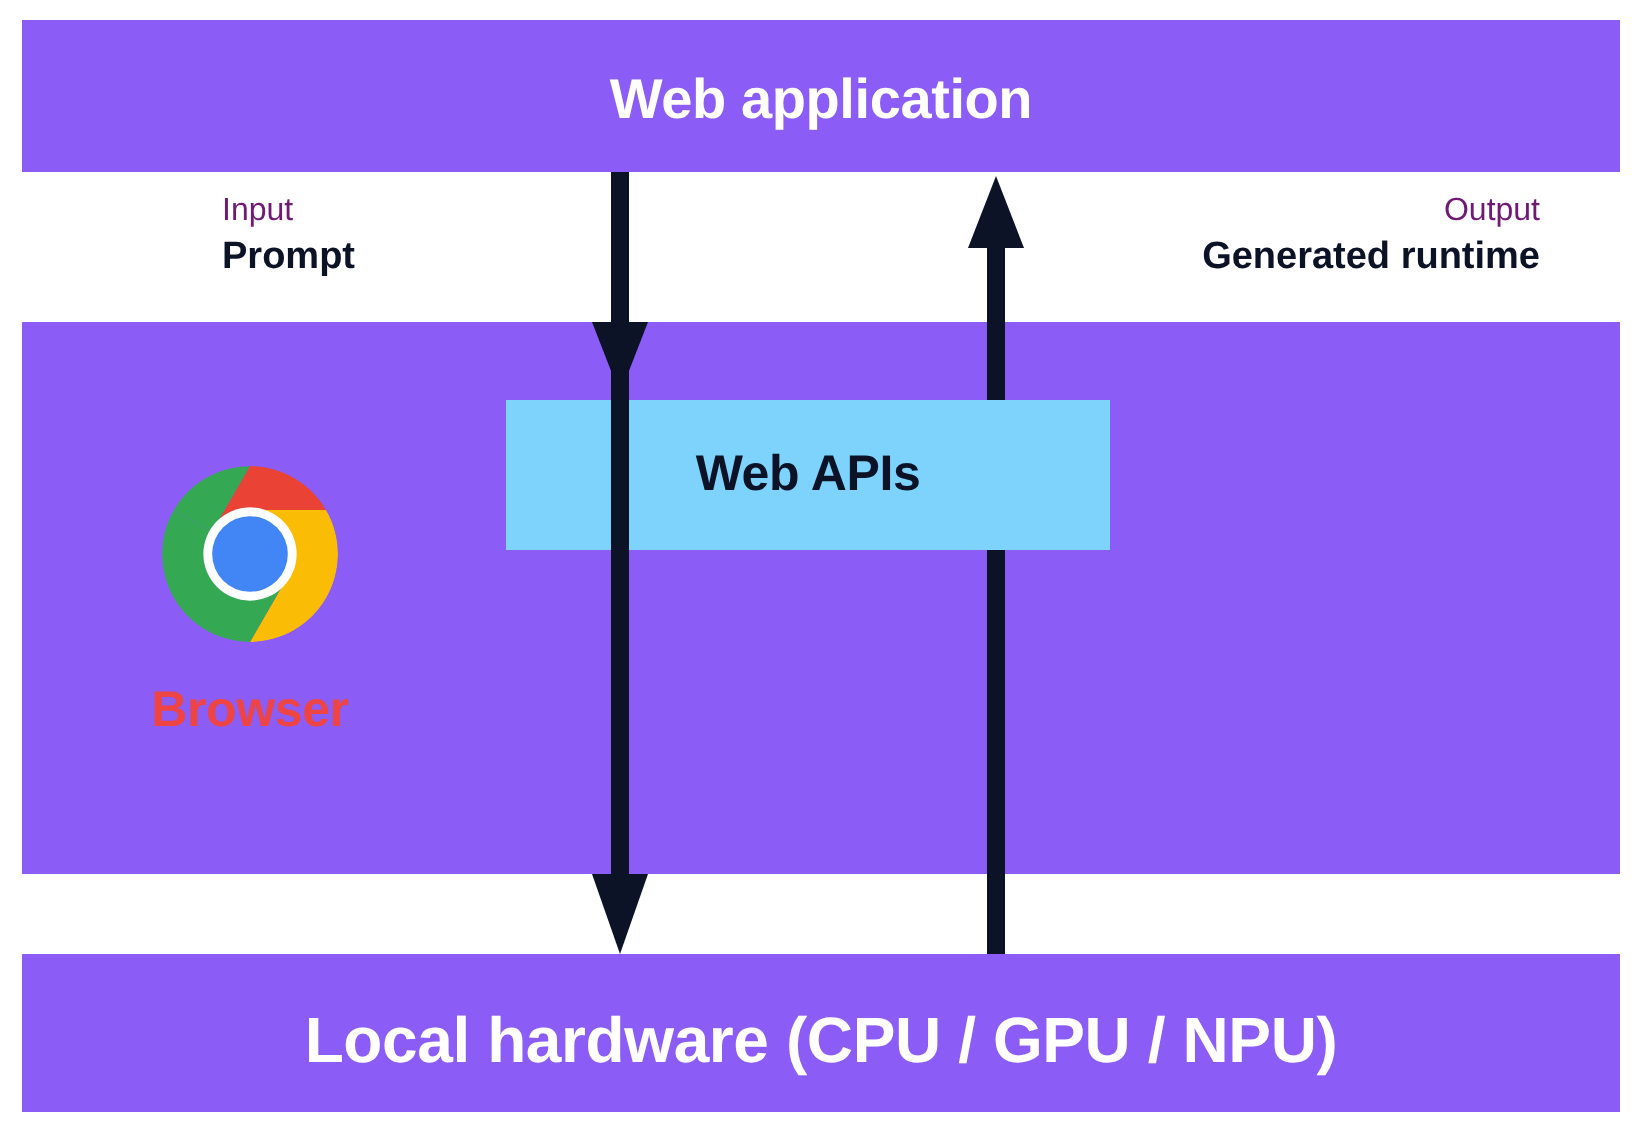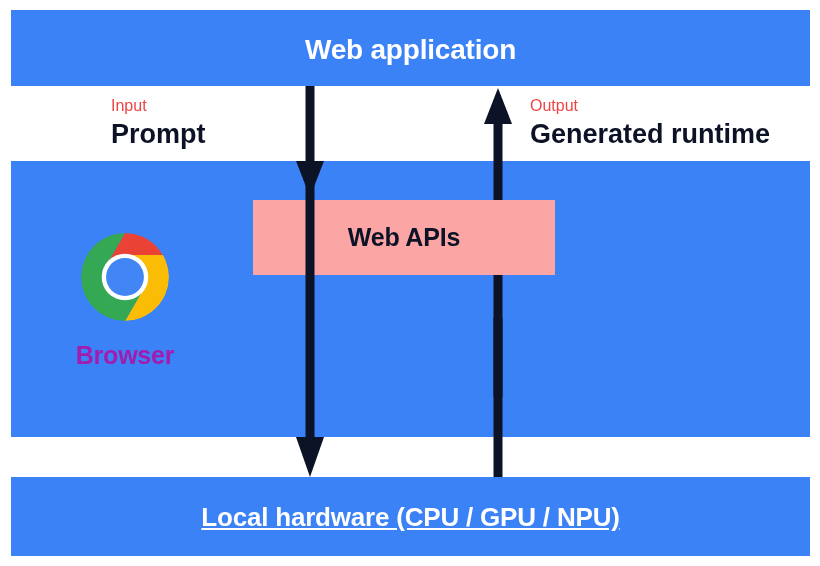--- a/index.html
+++ b/index.html
@@ -12,21 +12,21 @@
   }
   #canvas {
     position: relative;
     width: 820px;
     height: 566px;
     background: #ffffff;
     overflow: hidden;
   }
   .band {
     position: absolute;
-    background: #3b82f6;
+    background: #8b5cf6;
   }
   .band-label {
     position: absolute;
     width: 100%;
     text-align: center;
     color: #ffffff;
     font-weight: bold;
     letter-spacing: -0.2px;
     white-space: nowrap;
   }
@@ -50,65 +50,64 @@
   }
   
   #band-local-hardware {
     left: 11px;
     top: 477px;
     width: 799px;
     height: 79px;
   }
   #band-local-hardware .band-label {
     top: 25px;
-    font-size: 26px;
-    text-decoration: underline;
+    font-size: 32px;
   }
   
   .io-block {
     position: absolute;
     top: 96px;
     color: #111827;
     line-height: 1.28;
   }
   #io-input {
     left: 111px;
     text-align: left;
   }
   #io-output {
     right: 50px;
-    text-align: left;
+    text-align: right;
     margin-left: 40px;
   }
   .io-kicker {
     font-size: 16px;
     font-weight: normal;
-    color: #ef4444;
+    color: #701a75;
     white-space: nowrap;
   }
   .io-value {
-    font-size: 27px;
+    font-size: 19px;
     font-weight: bold;
     color: #0d1326;
     white-space: nowrap;
     margin-top: 1px;
   }
   
   .arrow-svg {
     position: absolute;
     left: 0;
     top: 0;
     width: 820px;
     height: 566px;
     pointer-events: none;
   }
   
   .yellow-box {
     position: absolute;
-    background: #fca5a5;
+    background: #7dd3fc;
     display: flex;
     align-items: center;
     justify-content: center;
     text-align: center;
   }
   .yellow-box .box-label {
     color: #0d1326;
     font-weight: bold;
     font-size: 25px;
     line-height: 1.22;
@@ -134,21 +133,21 @@
     top: 233px;
     width: 88px;
     height: 88px;
   }
   #browser-label {
     position: absolute;
     left: 35px;
     top: 341px;
     width: 180px;
     text-align: center;
-    color: #a21caf;
+    color: #ef4444;
     font-weight: bold;
     font-size: 25px;
     letter-spacing: -0.2px;
   }
 </style>
 </head>
 <body>
 
 <div id="canvas">
 

